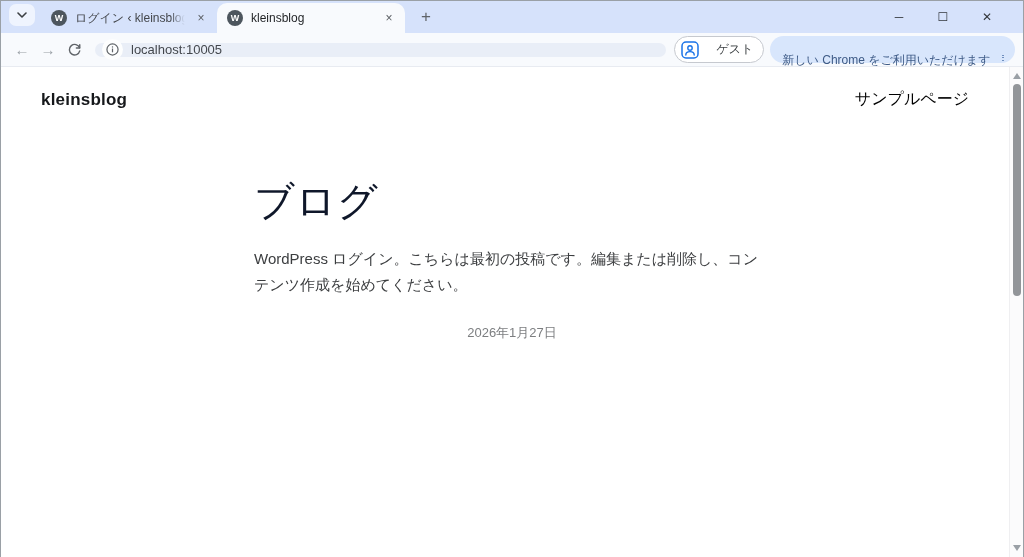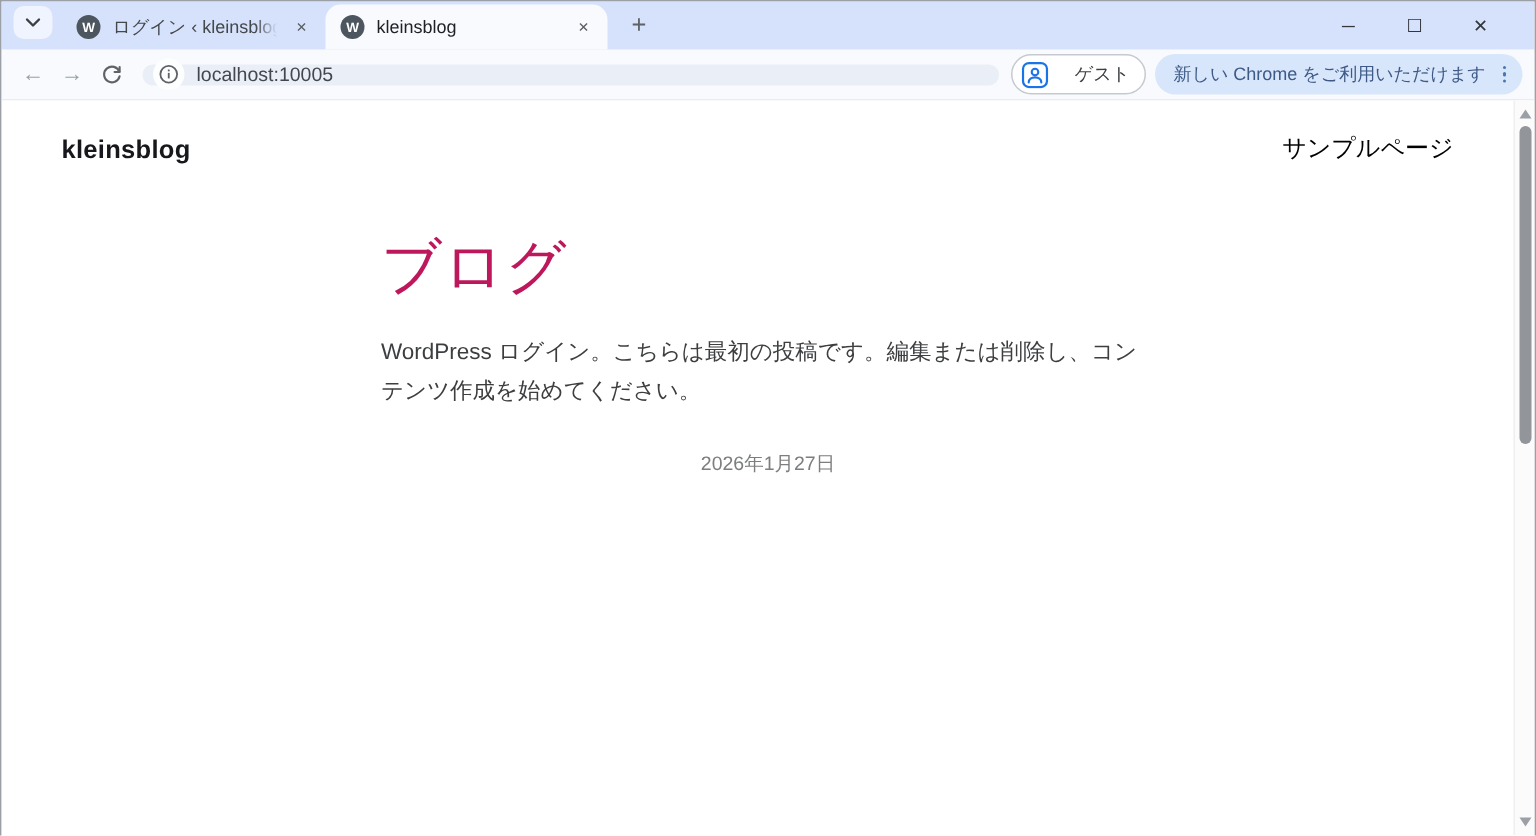--- a/index.html
+++ b/index.html
@@ -147,22 +147,22 @@
     padding:0 10px 0 6px;
     margin-right:6px;
     cursor:pointer;
     flex:0 0 auto;
   }
   .guest-label { font-size:12px; color:#3c4043; margin-left:17px; }
   .update-chip {
     height:27px;
     background:#d8e6fc;
     border-radius:14px;
-    display:flex; align-items:center;
-    padding:0 8px 0 12px;
+    display:flex; 
+    padding:16px 8px 0 12px;
     cursor:pointer;
     flex:0 0 auto;
   }
   .update-label { font-size:12px; color:#3d5a86; }
   .kebab { margin-left:8px; display:flex; flex-direction:column; gap:2px; padding:3px; cursor:pointer; }
   .kebab i { width:2.5px; height:2.5px; border-radius:50%; background:#4d74ab; display:block; }
 
   
   .page {
     position:relative;
@@ -188,22 +188,22 @@
     color:#000000;
     cursor:pointer;
   }
   .content {
     max-width:516px;
     margin:0 auto;
   }
   .page-title {
     font-size:40px;
     font-weight:normal;
-    color:#be185d;
-    margin-top:40px;
+    color:#0f172a;
+    margin-top:64px;
     letter-spacing:.5px;
   }
   .post-title {
     font-size:24px;
     font-weight:normal;
     color:#1b1d20;
     margin-top:82px;
     cursor:pointer;
   }
   .post-excerpt {

